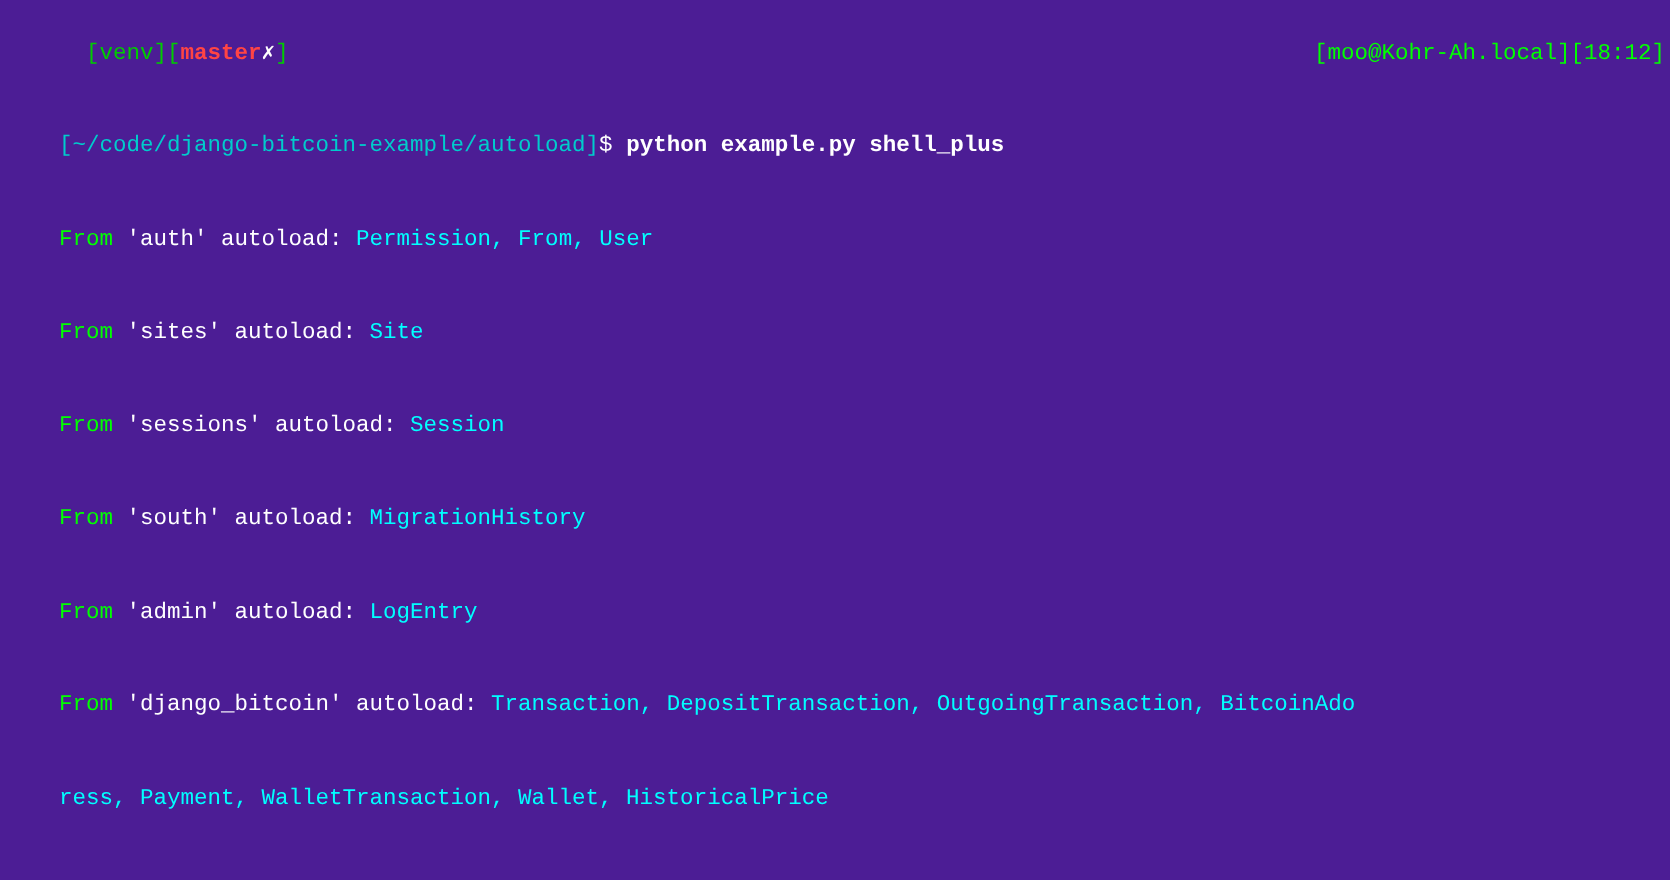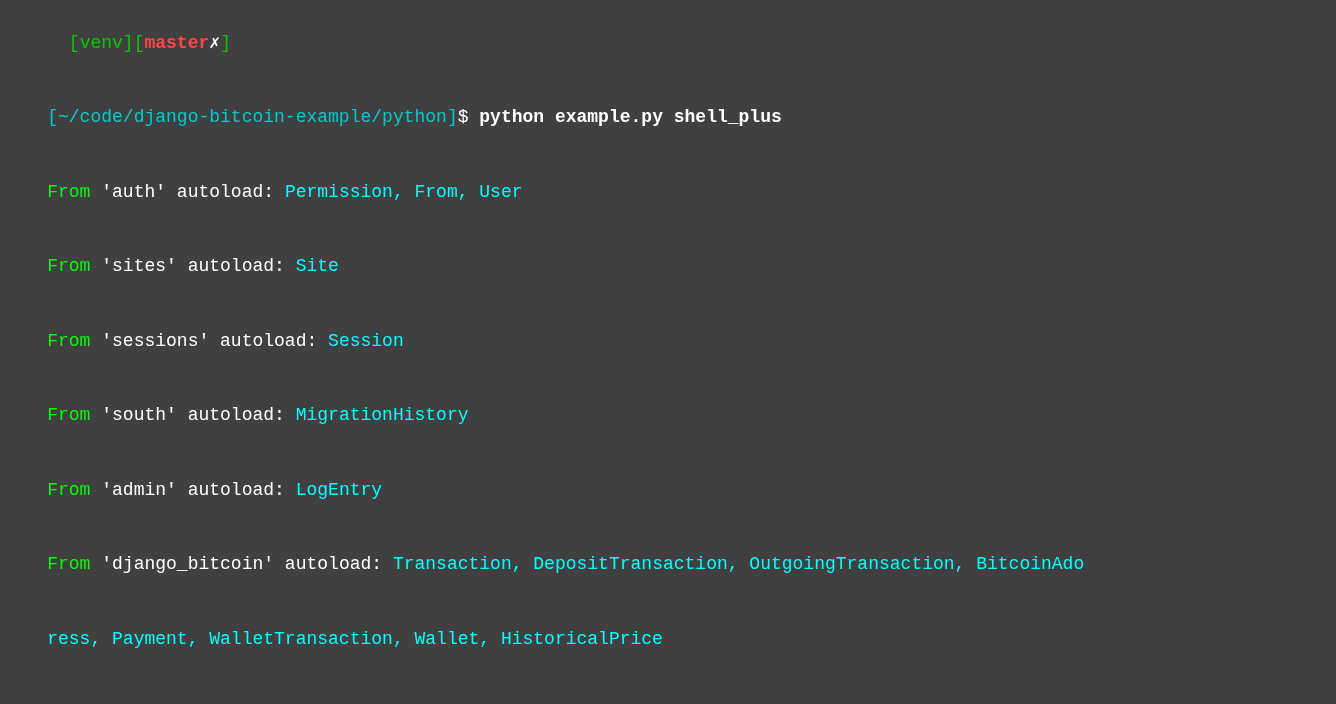--- a/index.html
+++ b/index.html
@@ -13,21 +13,21 @@
       font-family: 'Courier New', Courier, monospace;
       font-size: 18px;
       line-height: 1.38;
       color: #f0f0f0;
       width: 1336px;
       height: 704px;
       overflow: hidden;
     }
 
     .terminal {
-      background-color: #404040;
+      background-color: #4c1d95;
       padding: 6px 0px;
       width: 1336px;
       height: 704px;
       overflow: hidden;
     }
 
     .line {
       white-space: pre;
       display: block;
       padding: 0 4px;
@@ -50,24 +50,27 @@
   </style>
 </head>
 <body>
 
 <div class="terminal">
 
   <div class="line header-line">
     <span>
       <span class="prompt-venv">[</span><span class="prompt-venv">venv</span><span class="prompt-venv">]</span><span class="prompt-venv">[</span><span class="prompt-branch bold">master</span><span class="prompt-x">✗</span><span class="prompt-venv">]</span>
     </span>
+    <span>
+      <span class="bright-green">[moo@Kohr-Ah.local][18:12]</span>
+    </span>
   </div>
 
   <div class="line">
-    <span class="cyan">[~/code/django-bitcoin-example/python]</span><span class="white">$ </span><span class="white bold">python example.py shell_plus</span>
+    <span class="cyan">[~/code/django-bitcoin-example/autoload]</span><span class="white">$ </span><span class="white bold">python example.py shell_plus</span>
   </div>
 
   <div class="line">
     <span class="bright-green">From</span><span class="white"> 'auth' autoload: </span><span class="bright-cyan">Permission, From, User</span>
   </div>
 
 
   <div class="line">
     <span class="bright-green">From</span><span class="white"> 'sites' autoload: </span><span class="bright-cyan">Site</span>
   </div>

